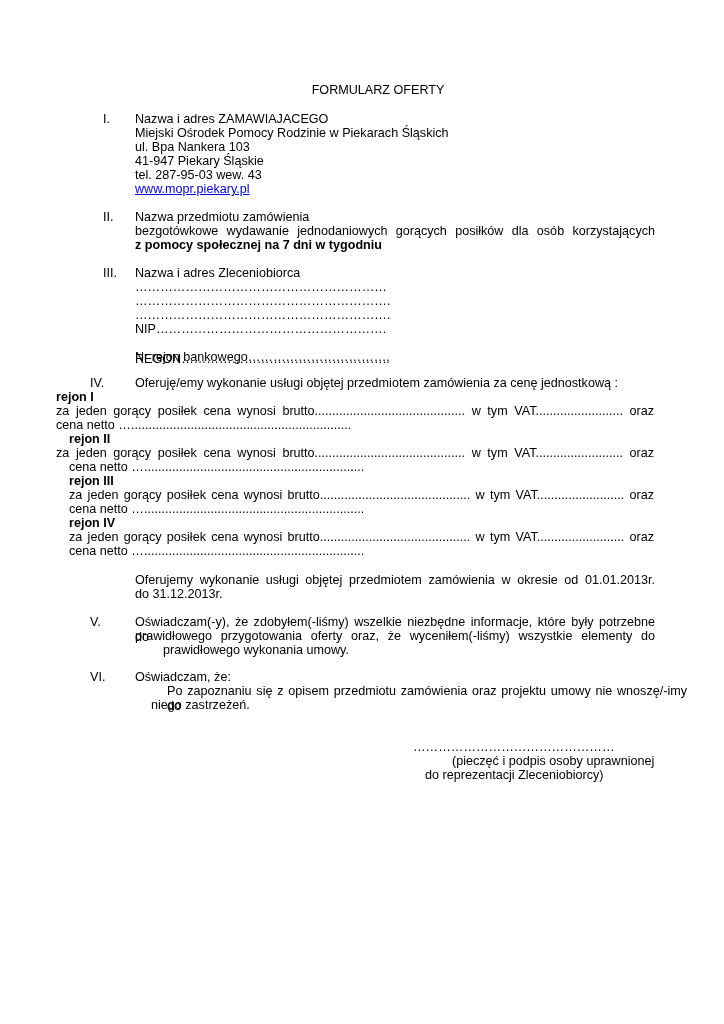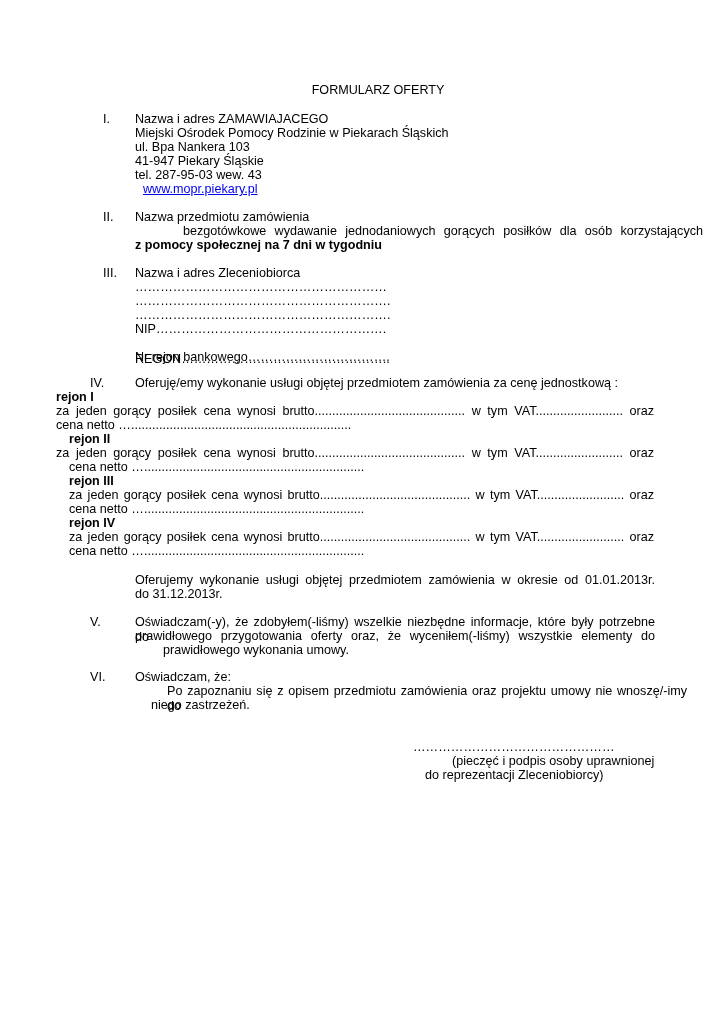--- a/index.html
+++ b/index.html
@@ -4,39 +4,39 @@
   <style>
     html, body { margin: 0; padding: 0; background: #ffffff; }
     body { width: 724px; height: 1024px; position: relative; overflow: hidden;
            font-family: "Liberation Sans", sans-serif; font-size: 12.6px; color: #000; line-height: 14.6px; }
     .abs { position: absolute; white-space: nowrap; }
     .title { left: 0; width: 724px; text-align: center; top: 83px; padding-left: 16px; }
     .num { left: 103px; }
     .body-col { left: 135px; }
     .just { position: absolute; text-align: justify; text-align-last: justify; white-space: normal; }
     .bold { font-weight: bold; }
-    a.link { color: #0000ee; text-decoration: underline; margin-left: 8px; }
+    a.link { color: #0000ee; text-decoration: underline; }
   </style>
 </head>
 <body>
 
 <div>
   <div class="abs title">FORMULARZ OFERTY</div>
 
   <div class="abs num" style="top:112px;">I.</div>
   <div class="abs body-col" style="top:112px;">Nazwa i adres ZAMAWIAJACEGO</div>
   <div class="abs body-col" style="top:126px;">Miejski Ośrodek Pomocy Rodzinie w Piekarach Śląskich</div>
   <div class="abs body-col" style="top:140px;">ul. Bpa Nankera 103</div>
   <div class="abs body-col" style="top:154px;">41-947 Piekary Śląskie</div>
   <div class="abs body-col" style="top:168px;">tel. 287-95-03 wew. 43</div>
   <a class="abs body-col link" style="top:182px;">www.mopr.piekary.pl</a>
 
   <div class="abs num" style="top:210px;">II.</div>
   <div class="abs body-col" style="top:210px;">Nazwa przedmiotu zamówienia</div>
-  <div class="just" style="left:135px; width:520px; top:224px;margin-left:48px;">bezgotówkowe wydawanie jednodaniowych gorących posiłków dla osób korzystających</div>
+  <div class="just" style="left:135px; width:520px; top:224px;">bezgotówkowe wydawanie jednodaniowych gorących posiłków dla osób korzystających</div>
   <div class="abs body-col" style="top:238px;font-weight:bold;">z pomocy społecznej na 7 dni w tygodniu</div>
 
   <div class="abs num" style="top:266px;">III.</div>
   <div class="abs body-col" style="top:266px;">Nazwa i adres Zleceniobiorca</div>
   <div class="abs body-col" style="top:280px;">……………………………………………………</div>
   <div class="abs body-col" style="top:294px;">…………………………………………………….</div>
   <div class="abs body-col" style="top:308px;">…………………………………………………….</div>
   <div class="abs body-col" style="top:322px;">NIP……………………………………………….</div>
   <div class="abs body-col" style="top:352px;">REGON…………………………………………..</div>
   <div class="abs body-col" style="top:350px;">Nr rejon bankowego…………………………….</div>

